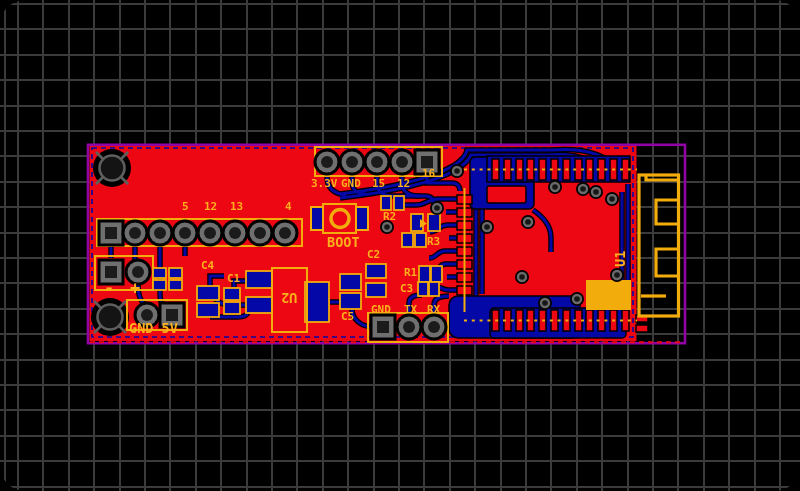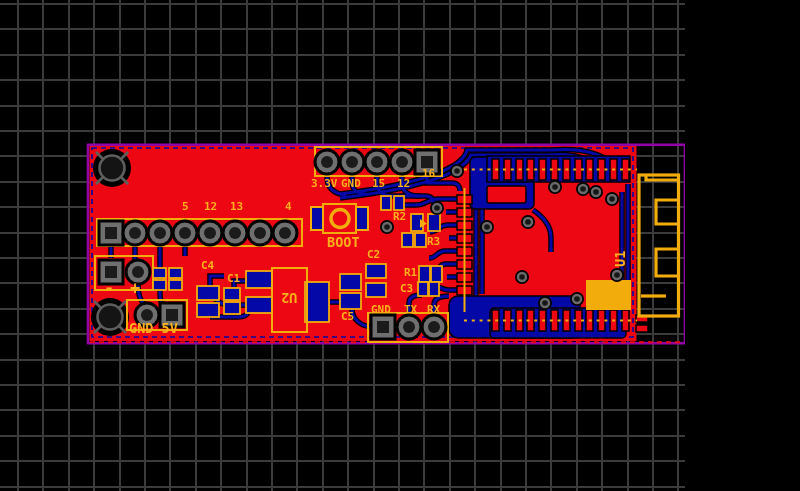--- a/index.html
+++ b/index.html
@@ -1,23 +1,24 @@
 <!DOCTYPE html>
 <html><head>
 <meta charset="utf-8">
 <style>
   html,body{margin:0;padding:0;background:#000;}
   .stage{
-    position:relative;width:685px;height:491px;overflow:hidden;
+    position:relative;width:800px;height:491px;overflow:hidden;
     background-color:#000;
     background-image:
       repeating-linear-gradient(180deg,#3b3b3b 0 2px,transparent 2px 25.4px),
       repeating-linear-gradient(90deg,#3b3b3b 0 2px,transparent 2px 25.4px);
     background-position:0 3px,17px 0;
     font-family:"DejaVu Sans Mono","Liberation Mono",monospace;
+    border-radius:25px;
   }
   .stage svg{position:absolute;left:0;top:0;}
   .silk{
     position:absolute;color:#fbb01c;font-weight:bold;font-size:11px;
     line-height:1;white-space:nowrap;letter-spacing:0px;
   }
   .silk.big{font-size:13.5px;}
   .silk.sign{font-size:17px;}
   .rot180{transform:rotate(180deg);}
   .rot270{transform:rotate(-90deg);}
@@ -297,21 +298,21 @@
 <div class="silk" style="left:372px;top:178px">15</div>
 <div class="silk" style="left:397px;top:178px">12</div>
 <div class="silk" style="left:422px;top:168px">16</div>
 
 <div class="silk" style="left:182px;top:201px">5</div>
 <div class="silk" style="left:204px;top:201px">12</div>
 <div class="silk" style="left:230px;top:201px">13</div>
 <div class="silk" style="left:285px;top:201px">4</div>
 
 <div class="silk big" style="left:327px;top:236px">BOOT</div>
-<div class="silk" style="left:393px;top:211px">R2</div>
+<div class="silk" style="left:383px;top:211px">R2</div>
 <div class="silk" style="left:427px;top:236px">R3</div>
 <div class="silk" style="left:367px;top:249px">C2</div>
 <div class="silk" style="left:404px;top:267px">R1</div>
 <div class="silk" style="left:400px;top:283px">C3</div>
 <div class="silk" style="left:201px;top:260px">C4</div>
 <div class="silk" style="left:227px;top:273px">C1</div>
 <div class="silk big rot180" style="left:281px;top:290px">U2</div>
 <div class="silk" style="left:341px;top:311px">C5</div>
 <div class="silk big rot270" style="left:613px;top:252px">U1</div>
 

